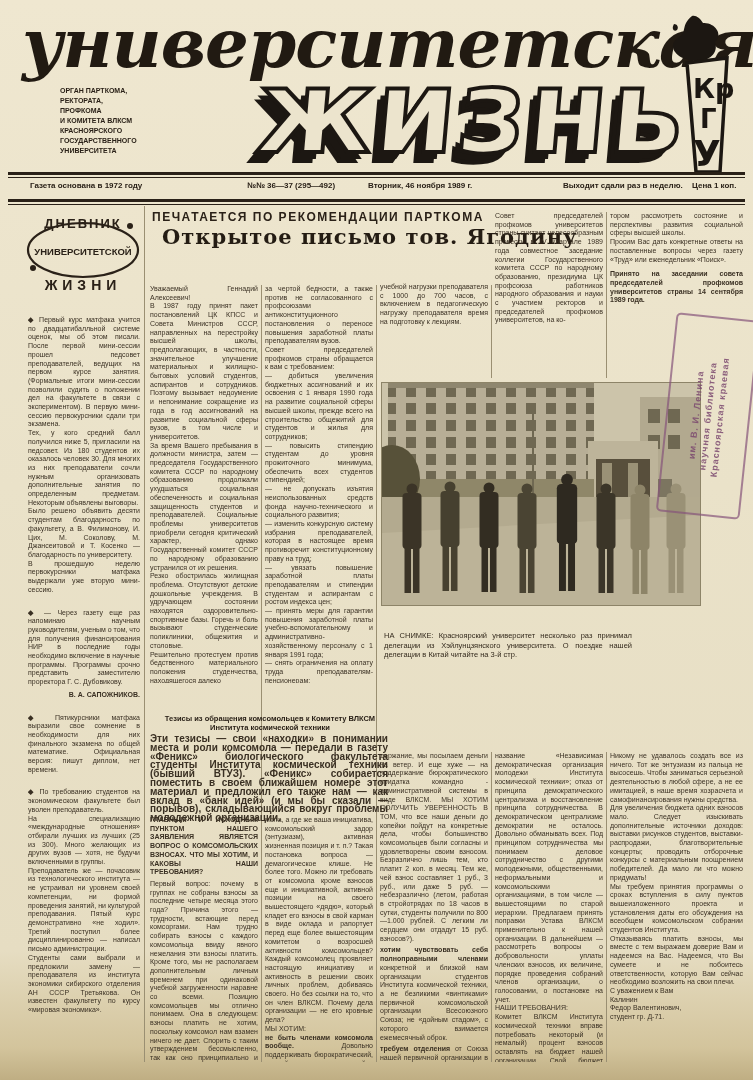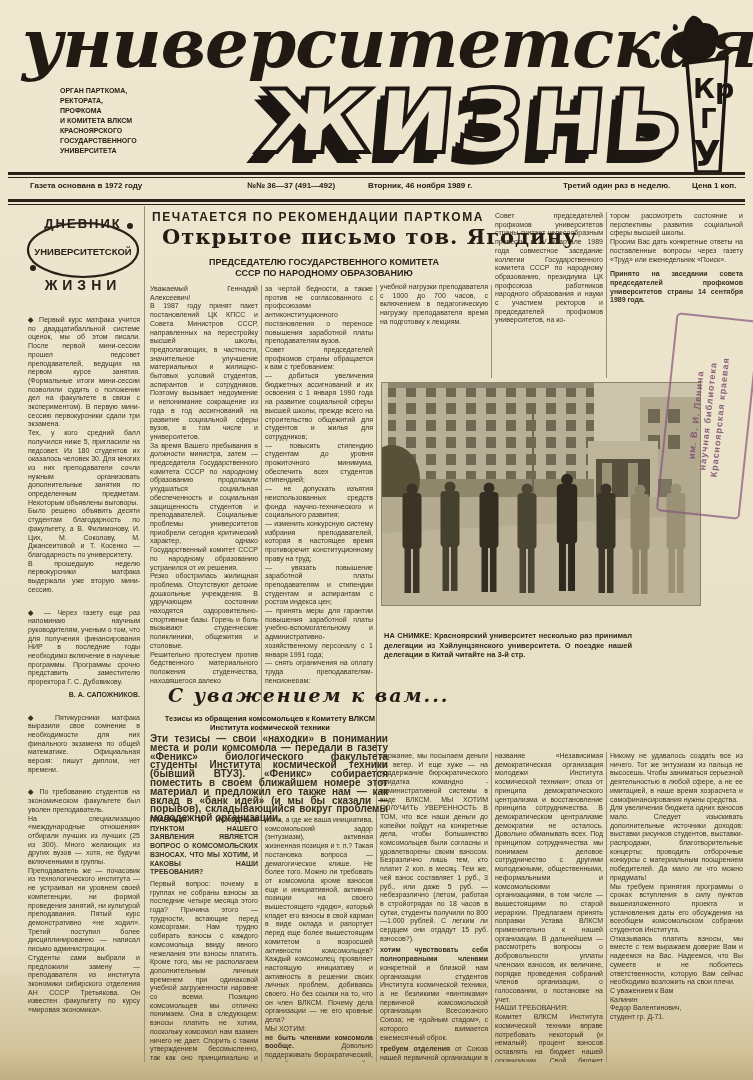--- a/index.html
+++ b/index.html
@@ -27,21 +27,21 @@
   
   .ncol{position:absolute;width:108px;font-size:7px;line-height:8.7px;text-align:justify;
     color:#3a3023;overflow:hidden;}
   .w133{width:133px;}
   .np{margin:0 0 3px 0;}
   .kick{left:152px;top:210px;font-size:12px;font-weight:bold;letter-spacing:1.5px;color:#2a2118;}
   .hl1{left:162px;top:224px;width:340px;font-family:"DejaVu Serif",serif;font-weight:bold;
     font-size:21px;letter-spacing:1px;color:#241c13;white-space:nowrap;}
   .sub1{left:150px;top:257px;width:348px;text-align:center;font-size:9px;font-weight:bold;
     line-height:11px;color:#2a2118;}
-  .caption{left:384px;top:631px;width:248px;font-size:7.5px;font-weight:bold;
+  .caption{left:384px;top:631px;width:248px;font-size:7.5px;font-weight:normal;
     line-height:9.5px;text-align:justify;color:#342a1d;}
   
   .stamp{left:666px;top:316px;width:80px;height:196px;border:2.5px solid rgba(134,84,122,.7);
     border-radius:5px;transform:rotate(6deg);overflow:hidden;}
   .stamp-in{position:absolute;left:-58px;top:58px;width:196px;height:80px;
     transform:rotate(-90deg);display:flex;flex-direction:column;justify-content:center;
     text-align:center;color:rgba(122,72,110,.85);font-weight:bold;font-size:9px;
     line-height:12px;letter-spacing:1px;}
   
   .hl2{left:168px;top:684px;font-family:"DejaVu Serif",serif;font-style:italic;font-weight:bold;
@@ -76,23 +76,23 @@
     <path d="M44,10 C41,15 44,18 47,16 C49,13 47,10 44,10 Z" fill="#1c1712"></path>
     <polygon points="57,49 97,44 90,158 66,158" fill="#ece4cd" stroke="#1c1712" stroke-width="3.5"></polygon>
     <text x="63" y="84" font-family="DejaVu Sans, sans-serif" font-weight="bold" font-size="27" fill="#1c1712">Кр</text>
     <text x="70" y="114" font-family="DejaVu Sans, sans-serif" font-weight="bold" font-size="26" fill="#1c1712">Г</text>
     <text x="63" y="152" font-family="DejaVu Sans, sans-serif" font-weight="bold" font-size="36" fill="#1c1712">У</text>
   </svg>
 
   <div class="abs rule" style="top:172px;height:3px"></div>
   <div class="abs rule" style="top:177px;height:1px"></div>
   <div class="abs dl" style="left:30px">Газета основана в 1972 году</div>
-  <div class="abs dl" style="left:247px">№№ 36—37 (491—492)</div>
+  <div class="abs dl" style="left:247px">№№ 36—37 (295—492)</div>
   <div class="abs dl" style="left:368px">Вторник, 46 ноября 1989 г.</div>
-  <div class="abs dl" style="left:563px">Третий один раз в неделю.</div>
+  <div class="abs dl" style="left:563px">Выходит сдали раз в неделю.</div>
   <div class="abs dl" style="left:692px">Цена 1 коп.</div>
   <div class="abs rule" style="top:199px;height:3px"></div>
   <div class="abs rule" style="top:204px;height:1px"></div>
 
   <svg class="abs" style="left:26px;top:210px" width="114" height="96" viewBox="0 0 114 96">
     <ellipse cx="57" cy="40" rx="55" ry="27" fill="none" stroke="#2a2118" stroke-width="2.2"></ellipse>
     <circle cx="7" cy="58" r="3" fill="#2a2118"></circle>
     <circle cx="104" cy="16" r="3" fill="#2a2118"></circle>
     <text x="57" y="18" text-anchor="middle" font-family="Liberation Sans, sans-serif" font-weight="bold" font-size="13" letter-spacing="2" fill="#2a2118">ДНЕВНИК</text>
     <text x="57" y="45" text-anchor="middle" font-family="Liberation Sans, sans-serif" font-weight="bold" font-size="9.5" fill="#2a2118">УНИВЕРСИТЕТСКОЙ</text>
@@ -116,22 +116,20 @@
   <div class="vrule" style="left:144px;top:206px;height:856px"></div>
   <div class="vrule" style="left:261px;top:285px;height:777px"></div>
   <div class="vrule" style="left:376px;top:285px;height:777px"></div>
   <div class="vrule" style="left:491px;top:285px;height:93px"></div>
   <div class="vrule" style="left:491px;top:752px;height:310px"></div>
   <div class="vrule" style="left:606px;top:212px;height:166px"></div>
   <div class="vrule" style="left:606px;top:752px;height:310px"></div>
 
   <div class="abs kick">ПЕЧАТАЕТСЯ ПО РЕКОМЕНДАЦИИ ПАРТКОМА</div>
   <div class="abs hl1">Открытое письмо тов. Ягодину</div>
-  <div class="abs sub1 pre">ПРЕДСЕДАТЕЛЮ ГОСУДАРСТВЕННОГО КОМИТЕТА
-СССР ПО НАРОДНОМУ ОБРАЗОВАНИЮ</div>
 
   <div class="ncol pre" style="left:150px;top:285px;height:398px">Уважаемый Геннадий Алексеевич!
 В 1987 году принят пакет постановлений ЦК КПСС и Совета Министров СССР, направленных на перестройку высшей школы, предполагающих, в частности, значительное улучшение материальных и жилищно-бытовых условий студентов, аспирантов и сотрудников. Поэтому вызывает недоумение и непонимание сокращение из года в год ассигнований на развитие социальной сферы вузов, в том числе и университетов.
 За время Вашего пребывания в должности министра, затем — председателя Государственного комитета СССР по народному образованию продолжали ухудшаться социальная обеспеченность и социальная защищенность студентов и преподавателей. Социальные проблемы университетов приобрели сегодня критический характер, однако Государственный комитет СССР по народному образованию устранился от их решения.
 Резко обострилась жилищная проблема. Отсутствуют детские дошкольные учреждения. В удручающем состоянии находятся оздоровительно-спортивные базы. Горечь и боль вызывают студенческие поликлиники, общежития и столовые.
 Решительно протестуем против бедственного материального положения студенчества, находящегося далеко</div>
   <div class="ncol pre" style="left:265px;top:285px;height:398px">за чертой бедности, а также против не согласованного с профсоюзами антиконституционного постановления о переносе повышения заработной платы преподавателям вузов.
 Совет председателей профкомов страны обращается к вам с требованием:
 — добиться увеличения бюджетных ассигнований и их освоения с 1 января 1990 года на развитие социальной сферы высшей школы, прежде всего на строительство общежитий для студентов и жилья для сотрудников;
 — повысить стипендию студентам до уровня прожиточного минимума, обеспечить всех студентов стипендией;
@@ -192,21 +190,20 @@
   <div class="abs caption">НА СНИМКЕ: Красноярский университет несколько раз принимал делегации из Хэйлунцзянского университета. О поездке нашей делегации в Китай читайте на 3-й стр.</div>
 
   <div class="abs stamp">
     <div class="stamp-in">
       <div>им. В. И. Ленина</div>
       <div>научная библиотека</div>
       <div>Красноярская краевая</div>
     </div>
   </div>
 
-  <div class="abs hl2">С уважением к вам...</div>
   <div class="abs sub2">Тезисы из обращения комсомольцев к Комитету ВЛКСМ Института космической техники</div>
   <div class="abs lead2">Эти тезисы — свои «находки» в понимании места и роли комсомола — передали в газету «Феникс» биологического факультета студенты Института космической техники (бывший ВТУЗ). «Феникс» собирается поместить в своем ближайшем номере этот материал и предложил его также нам — как вклад в «банк идей» (и мы бы сказали — порывов), складывающийся вокруг проблемы молодежной организации.</div>
 
   <div class="ncol" style="left:150px;top:816px;height:246px">
     <div class="b" style="margin-bottom:3px">ГЛАВНЫМ И ИСХОДНЫМ ПУНКТОМ НАШЕГО ЗАЯВЛЕНИЯ ЯВЛЯЕТСЯ ВОПРОС О КОМСОМОЛЬСКИХ ВЗНОСАХ. ЧТО МЫ ХОТИМ, И КАКОВЫ НАШИ ТРЕБОВАНИЯ?</div>
     <div class="pre">Первый вопрос: почему в группах не собраны взносы за последние четыре месяца этого года? Причина этого — трудности, встающие перед комсоргами. Нам трудно собирать взносы с каждого комсомольца ввиду явного нежелания эти взносы платить. Кроме того, мы не располагаем дополнительным личным временем при одинаковой учебной загруженности наравне со всеми. Позицию комсомольцев мы отлично понимаем. Она в следующем: взносы платить не хотим, поскольку комсомол нам взамен ничего не дает. Спорить с таким утверждением бессмысленно, так как оно принципиально и правильно.
 Стандартное возражение комитетчиков: вы постоянно чего-то требуете от комсо-</div>
   </div>
 
   <div class="ncol" style="left:265px;top:816px;height:246px">

